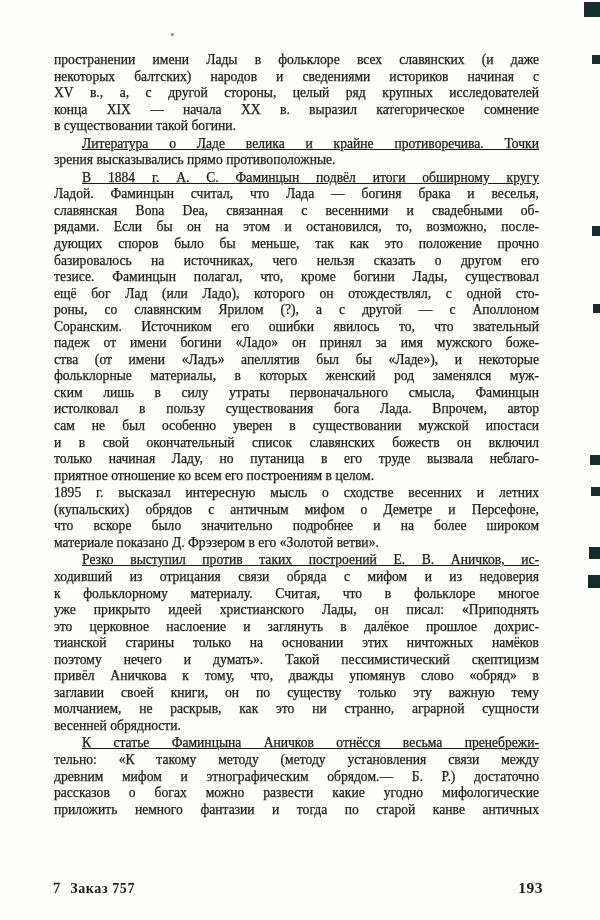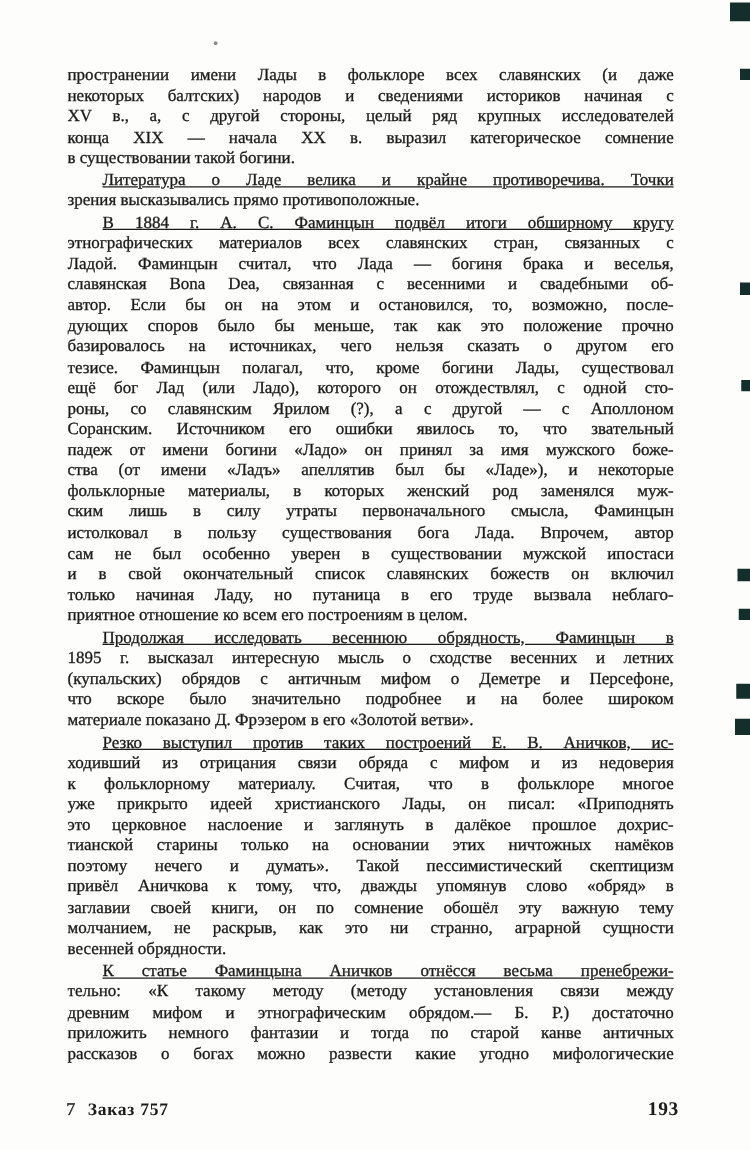--- a/index.html
+++ b/index.html
@@ -93,66 +93,64 @@
         <div class="line">XV в., а, с другой стороны, целый ряд крупных исследователей</div>
         <div class="line">конца XIX — начала XX в. выразил категорическое сомнение</div>
         <div class="line flush-last">в существовании такой богини.</div>
       </div>
       <div class="para">
         <div class="line indent">Литература о Ладе велика и крайне противоречива. Точки</div>
         <div class="line flush-last">зрения высказывались прямо противоположные.</div>
       </div>
       <div class="para">
         <div class="line indent">В 1884 г. А. С. Фаминцын подвёл итоги обширному кругу</div>
-        <div class="line">этнографических материалов всех славянских стран, связанных с</div>
         <div class="line">Ладой. Фаминцын считал, что Лада — богиня брака и веселья,</div>
         <div class="line">славянская Bona Dea, связанная с весенними и свадебными об-</div>
-        <div class="line">автор. Если бы он на этом и остановился, то, возможно, после-</div>
+        <div class="line">рядами. Если бы он на этом и остановился, то, возможно, после-</div>
         <div class="line">дующих споров было бы меньше, так как это положение прочно</div>
         <div class="line">базировалось на источниках, чего нельзя сказать о другом его</div>
         <div class="line">тезисе. Фаминцын полагал, что, кроме богини Лады, существовал</div>
         <div class="line">ещё бог Лад (или Ладо), которого он отождествлял, с одной сто-</div>
         <div class="line">роны, со славянским Ярилом (?), а с другой — с Аполлоном</div>
         <div class="line">Соранским. Источником его ошибки явилось то, что звательный</div>
         <div class="line">падеж от имени богини «Ладо» он принял за имя мужского боже-</div>
         <div class="line">ства (от имени «Ладъ» апеллятив был бы «Ладе»), и некоторые</div>
         <div class="line">фольклорные материалы, в которых женский род заменялся муж-</div>
         <div class="line">ским лишь в силу утраты первоначального смысла, Фаминцын</div>
         <div class="line">истолковал в пользу существования бога Лада. Впрочем, автор</div>
         <div class="line">сам не был особенно уверен в существовании мужской ипостаси</div>
         <div class="line">и в свой окончательный список славянских божеств он включил</div>
         <div class="line">только начиная Ладу, но путаница в его труде вызвала неблаго-</div>
         <div class="line flush-last">приятное отношение ко всем его построениям в целом.</div>
       </div>
       <div class="para">
-        <div class="line indent">Продолжая исследовать весеннюю обрядность, Фаминцын в</div>
         <div class="line">1895 г. высказал интересную мысль о сходстве весенних и летних</div>
         <div class="line">(купальских) обрядов с античным мифом о Деметре и Персефоне,</div>
         <div class="line">что вскоре было значительно подробнее и на более широком</div>
         <div class="line flush-last">материале показано Д. Фрэзером в его «Золотой ветви».</div>
       </div>
       <div class="para">
         <div class="line indent">Резко выступил против таких построений Е. В. Аничков, ис-</div>
         <div class="line">ходивший из отрицания связи обряда с мифом и из недоверия</div>
         <div class="line">к фольклорному материалу. Считая, что в фольклоре многое</div>
         <div class="line">уже прикрыто идеей христианского Лады, он писал: «Приподнять</div>
         <div class="line">это церковное наслоение и заглянуть в далёкое прошлое дохрис-</div>
         <div class="line">тианской старины только на основании этих ничтожных намёков</div>
         <div class="line">поэтому нечего и думать». Такой пессимистический скептицизм</div>
         <div class="line">привёл Аничкова к тому, что, дважды упомянув слово «обряд» в</div>
-        <div class="line">заглавии своей книги, он по сомнение обошёл эту важную тему</div>
+        <div class="line">заглавии своей книги, он по существу только эту важную тему</div>
         <div class="line">молчанием, не раскрыв, как это ни странно, аграрной сущности</div>
         <div class="line flush-last">весенней обрядности.</div>
       </div>
       <div class="para">
         <div class="line indent">К статье Фаминцына Аничков отнёсся весьма пренебрежи-</div>
         <div class="line">тельно: «К такому методу (методу установления связи между</div>
         <div class="line">древним мифом и этнографическим обрядом.— Б. Р.) достаточно</div>
+        <div class="line">рассказов о богах можно развести какие угодно мифологические</div>
         <div class="line">приложить немного фантазии и тогда по старой канве античных</div>
-        <div class="line">рассказов о богах можно развести какие угодно мифологические</div>
       </div>
     </div>
 
   <div class="footer">
     <div class="sig">
       <span class="sig-num">7</span>
       <span class="sig-order">Заказ 757</span>
     </div>
     <div class="page-num">193</div>
   </div>

